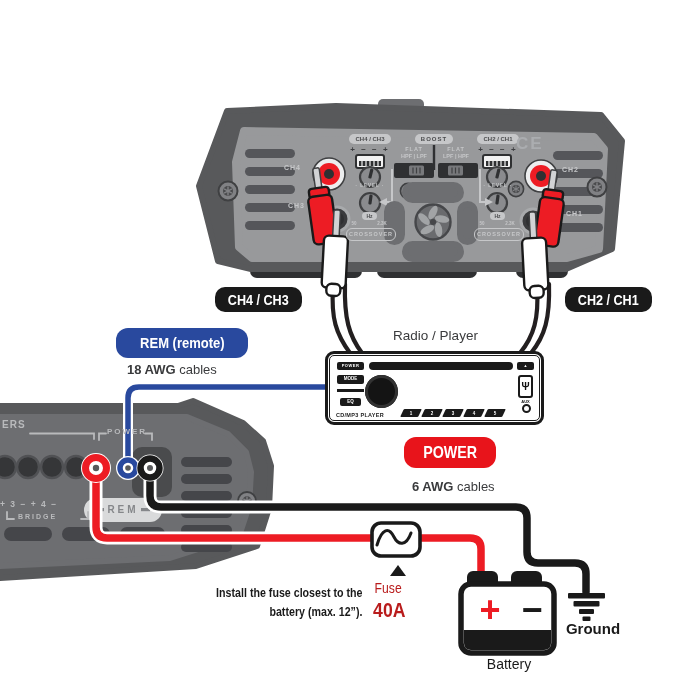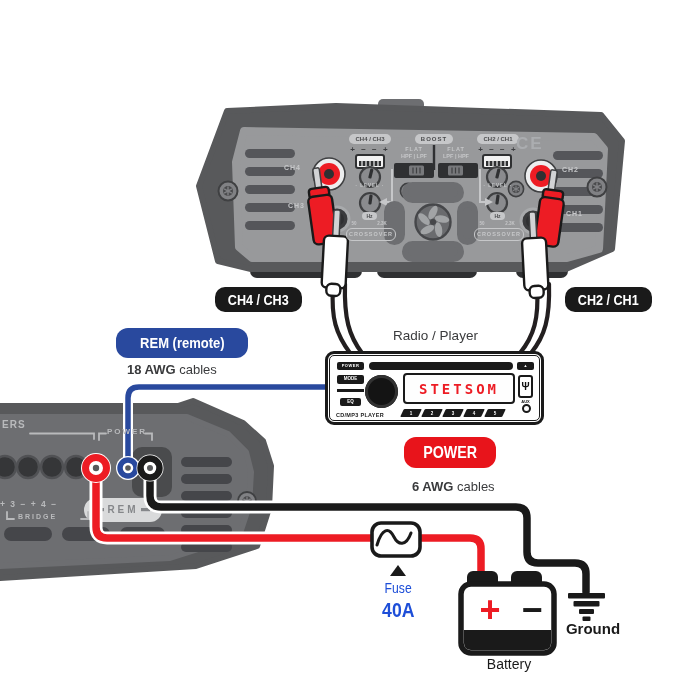--- a/index.html
+++ b/index.html
@@ -22,21 +22,21 @@
   .pol{color:#3F4043!important}
   .pill{position:absolute;background:var(--light_label);color:#4A4B4D;font-weight:bold;
         border-radius:6px;display:flex;align-items:center;justify-content:center;line-height:1}
   .opill{position:absolute;border:1.3px solid var(--light_label);color:var(--light_label);
          font-weight:bold;border-radius:6px;display:flex;align-items:center;justify-content:center;letter-spacing:1px;line-height:1}
   .cabletxt{position:absolute;font-size:13px;color:#3A3B3D;white-space:nowrap}
   .cabletxt b{font-weight:bold}
   .caption{position:absolute;font-size:13.5px;color:#3A3B3D;text-align:center}
   .note{position:absolute;left:178px;top:583px;width:184px;text-align:right;font-weight:bold;
         color:#1A1A1A;font-size:13px;line-height:19px}
-  .fuselbl{position:absolute;text-align:center;color:#1d4ed8;white-space:nowrap}
+  .fuselbl{position:absolute;color:#b91c1c;white-space:nowrap}
   
   .radio{position:absolute;left:325px;top:351px;width:219px;height:74px;background:#fff;
          border:3px solid var(--ink);border-radius:9px;box-sizing:border-box}
   .radio-inner{position:absolute;left:1px;top:1px;right:1px;bottom:1px;border:1.5px solid var(--ink);border-radius:5px}
   .r-el{position:absolute;background:var(--ink);color:#fff;display:flex;align-items:center;
         justify-content:center;border-radius:2px;font-weight:bold;line-height:1}
   .r-knob{position:absolute;left:37px;top:21px;width:33px;height:33px;border-radius:50%;
           background:#141414;box-shadow:inset 0 0 0 3px #323232}
   .r-disp{position:absolute;left:75px;top:19px;width:112px;height:31px;border:2.5px solid var(--ink);
           border-radius:4px;box-sizing:border-box;display:flex;align-items:center;justify-content:center;background:#fefefe}
@@ -405,23 +405,20 @@
 
   <div class="radio">
     <div class="radio-inner"></div>
     <div class="r-el" style="left:9px;top:8px;width:27px;height:8px;font-size:4px;letter-spacing:.5px">POWER</div>
     <div class="r-el" style="left:41px;top:8px;width:144px;height:8px;border-radius:4px"></div>
     <div class="r-el" style="left:189px;top:8px;width:17px;height:8px;font-size:4px">▲</div>
     <div class="r-el" style="left:9px;top:21px;width:27px;height:9px;font-size:4.5px">MODE</div>
     <div class="r-line"></div>
     <div class="r-el" style="left:12px;top:44px;width:21px;height:8px;font-size:4.5px">EQ</div>
     <div class="r-knob"></div>
-    <div class="r-disp">
-        <span>STETSOM</span>
-      </div>
     <div class="r-usb">Ψ</div>
     <div class="r-aux">AUX</div>
     <div class="r-jack"></div>
     <div class="r-presets">
       <div class="p">
           <span>1</span>
         </div>
       <div class="p">
           <span>2</span>
         </div>
@@ -437,20 +434,21 @@
     </div>
     <div class="r-cd">CD/MP3 PLAYER</div>
   </div>
 
   <span class="plm" style="left:2px;top:420px;font-size:10px;letter-spacing:1px">ERS</span>
   <span class="plm" style="left:100px;top:428px;width:54px;text-align:center;font-size:8px;letter-spacing:2px">POWER</span>
   <span class="plm" style="left:0px;top:500px;font-size:8.5px;letter-spacing:1.5px">+ 3 −   + 4 −</span>
   <span class="plm" style="left:18px;top:513px;font-size:7px;letter-spacing:2px">BRIDGE</span>
   <span class="abs" style="left:84px;top:498px;width:78px;height:24px;line-height:24px;text-align:center;font-size:10px;font-weight:bold;letter-spacing:3px;color:#85878A">REM</span>
 
+  <div class="note"><span class="cond-r">Install the fuse closest to the</span><br><span class="cond-r">battery (max. 12”).</span></div>
   <span class="fuselbl" style="left:372px;top:580px;width:52px;font-size:14.5px"><span class="cond-c">Fuse</span></span>
   <span class="fuselbl" style="left:370px;top:598px;width:56px;font-size:21px;font-weight:bold"><span class="cond-c">40A</span></span>
 
   <span class="batsign" style="left:468px;top:592px;width:44px;font-size:36px;color:var(--red)">+</span>
   <span class="batsign" style="left:510px;top:592px;width:44px;font-size:36px;color:#1A1A1A">−</span>
   <span class="abs" style="left:463px;top:656px;width:92px;text-align:center;font-size:14px;color:#1A1A1A">Battery</span>
   <span class="abs" style="left:553px;top:620px;width:80px;text-align:center;font-size:15px;font-weight:bold;color:#1A1A1A">Ground</span>
 
 </div>
 

